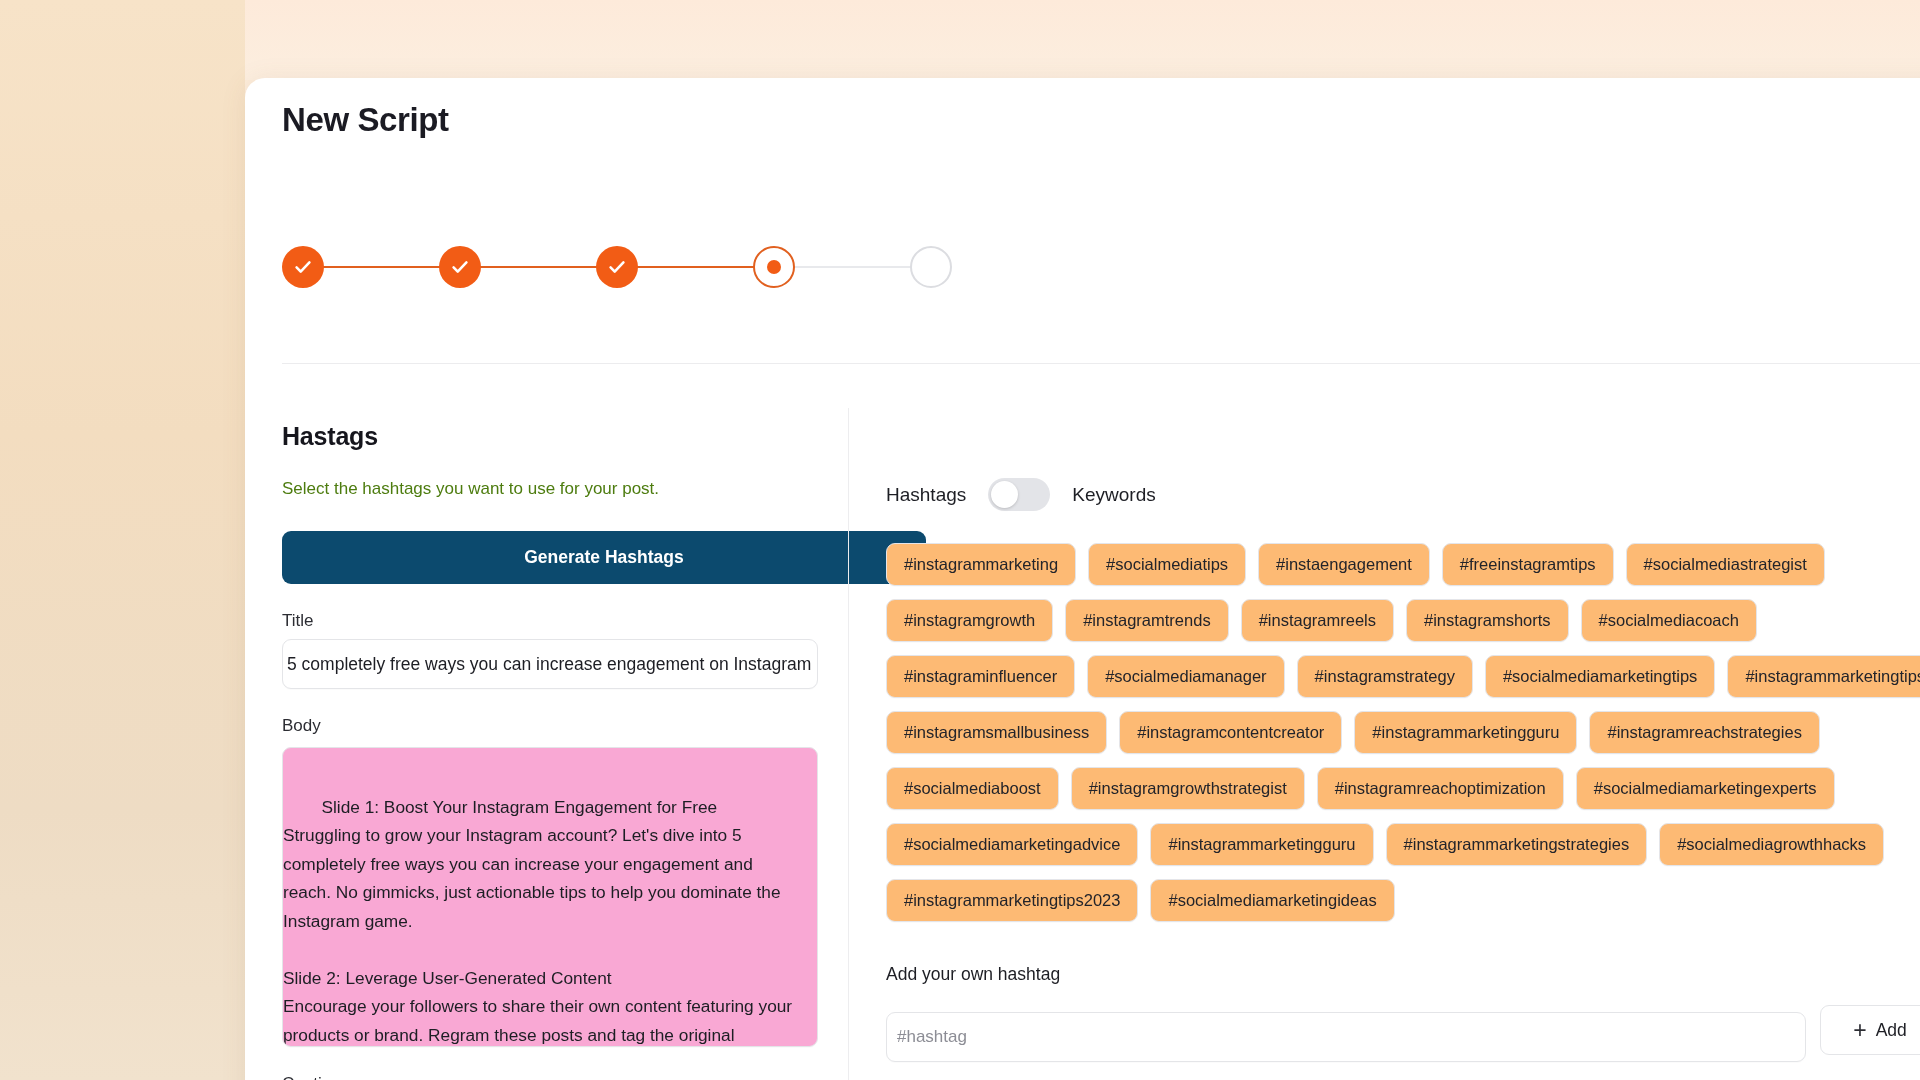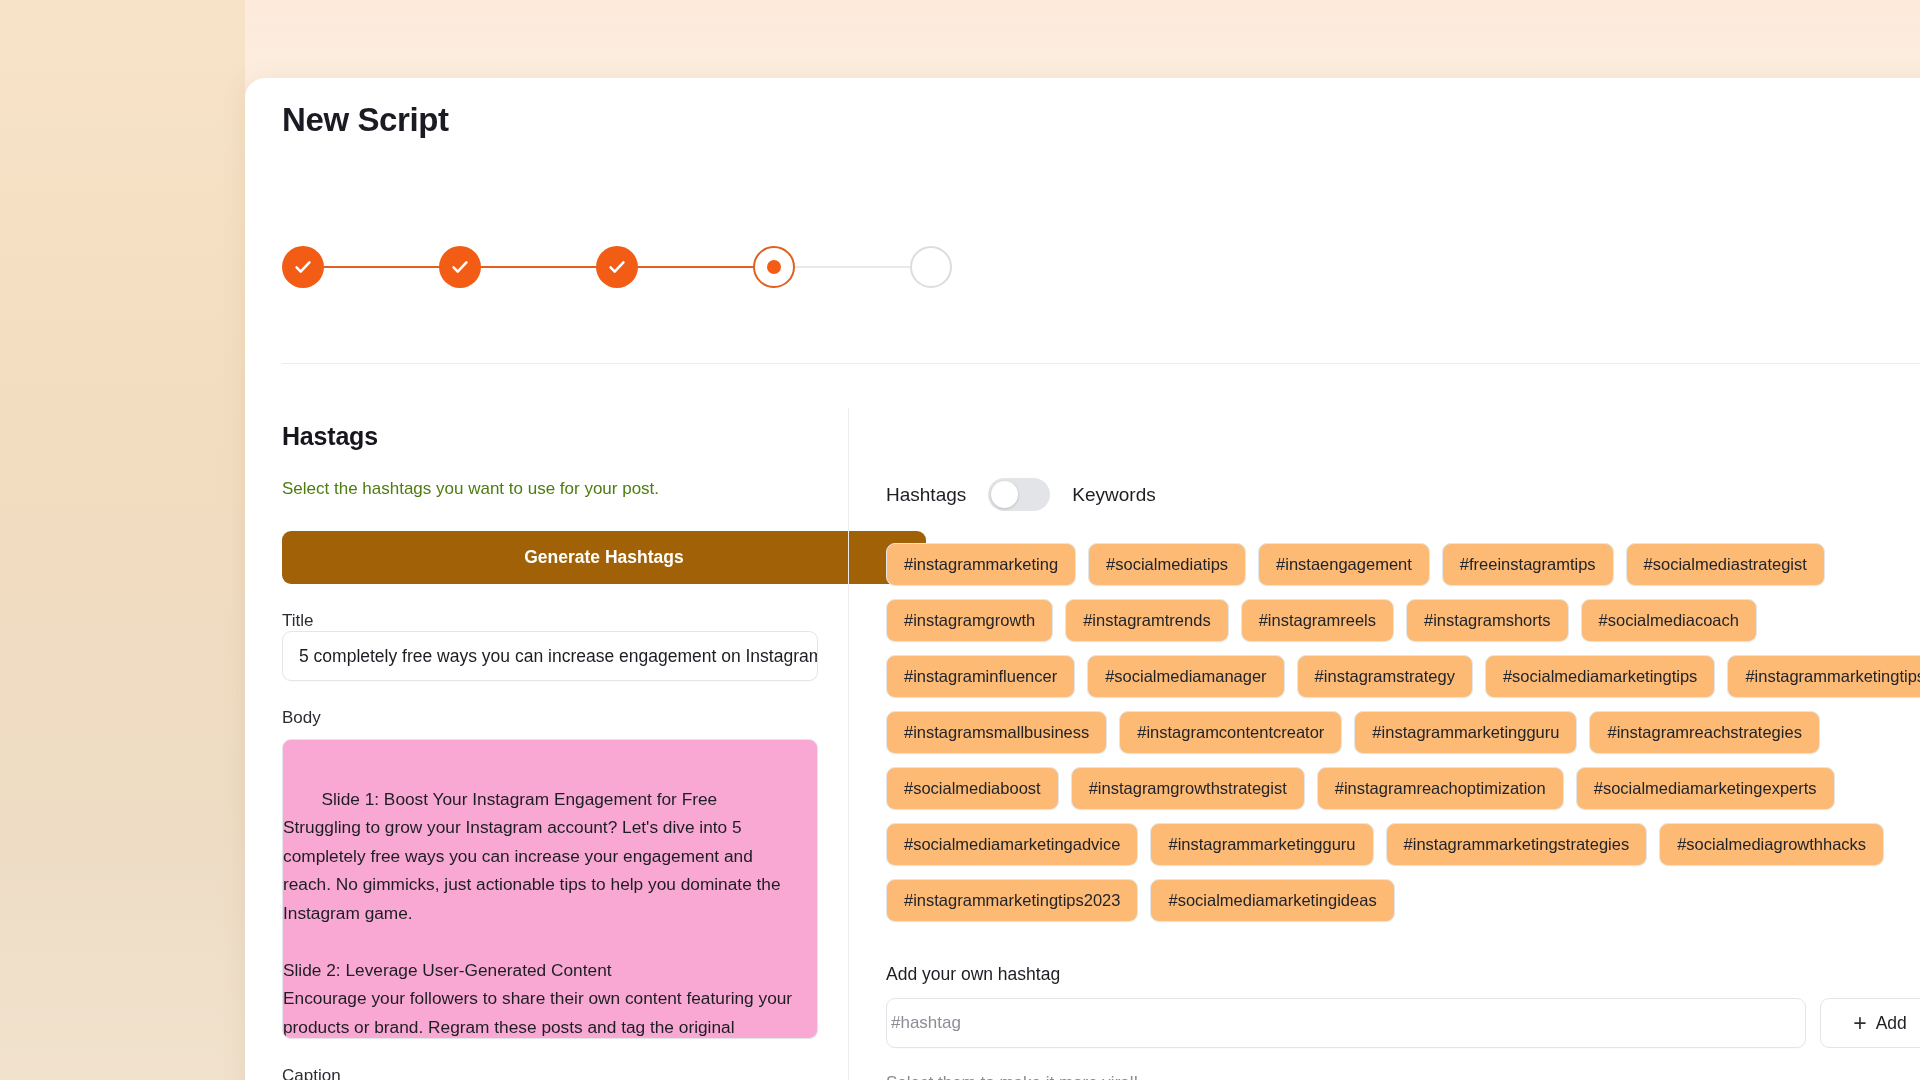--- a/index.html
+++ b/index.html
@@ -118,48 +118,48 @@
   }
   .sec-sub {
     margin-top: 28px;
     font-size: 17px;
     color: #4d7c0f;
   }
   .generate-btn {
     margin-top: 32px;
     width: 644px;
     height: 53px;
-    background: #a16207;
+    background: #0c4a6e;
     border: none;
     border-radius: 9px;
     color: #ffffff;
     font-size: 17.5px;
     font-weight: bold;
     font-family: "Liberation Sans", sans-serif;
     cursor: pointer;
     display: flex;
     align-items: center;
     justify-content: center;
   }
   .field-label {
     margin-top: 27px;
     font-size: 17px;
     color: #2c2d33;
   }
   .text-input {
-    margin-top: 0;
+    margin-top: 8px;
     width: 536px;
     height: 50px;
     border: 1px solid #e4e5e8;
     border-radius: 9px;
     background: #fff;
     font-size: 17.5px;
     color: #1d1e24;
     font-family: "Liberation Sans", sans-serif;
-    padding: 0 16px;
+    padding: 0 4px;
     outline: none;
     overflow: hidden;
     white-space: nowrap;
     display: flex;
     align-items: center;
     box-shadow: 0 1px 1px rgba(0,0,0,0.02);
   }
   .body-area {
     margin-top: 11px;
     width: 536px;
@@ -255,28 +255,29 @@
     display: flex;
     align-items: center;
     gap: 14px;
   }
   .add-input {
     width: 920px;
     height: 50px;
     border: 1px solid #e4e5e8;
     border-radius: 9px;
     background: #fff;
-    padding: 0 4px;
+    padding: 0 10px;
     font-size: 17px;
     color: #8c8d95;
     display: flex;
     align-items: center;
     font-family: "Liberation Sans", sans-serif;
     outline: none;
     box-shadow: 0 1px 1px rgba(0,0,0,0.02);
+    margin-top: 14px;
   }
   .add-btn {
     height: 50px;
     min-width: 120px;
     border: 1px solid #e4e5e8;
     border-radius: 9px;
     background: #fff;
     display: flex;
     align-items: center;
     justify-content: center;

